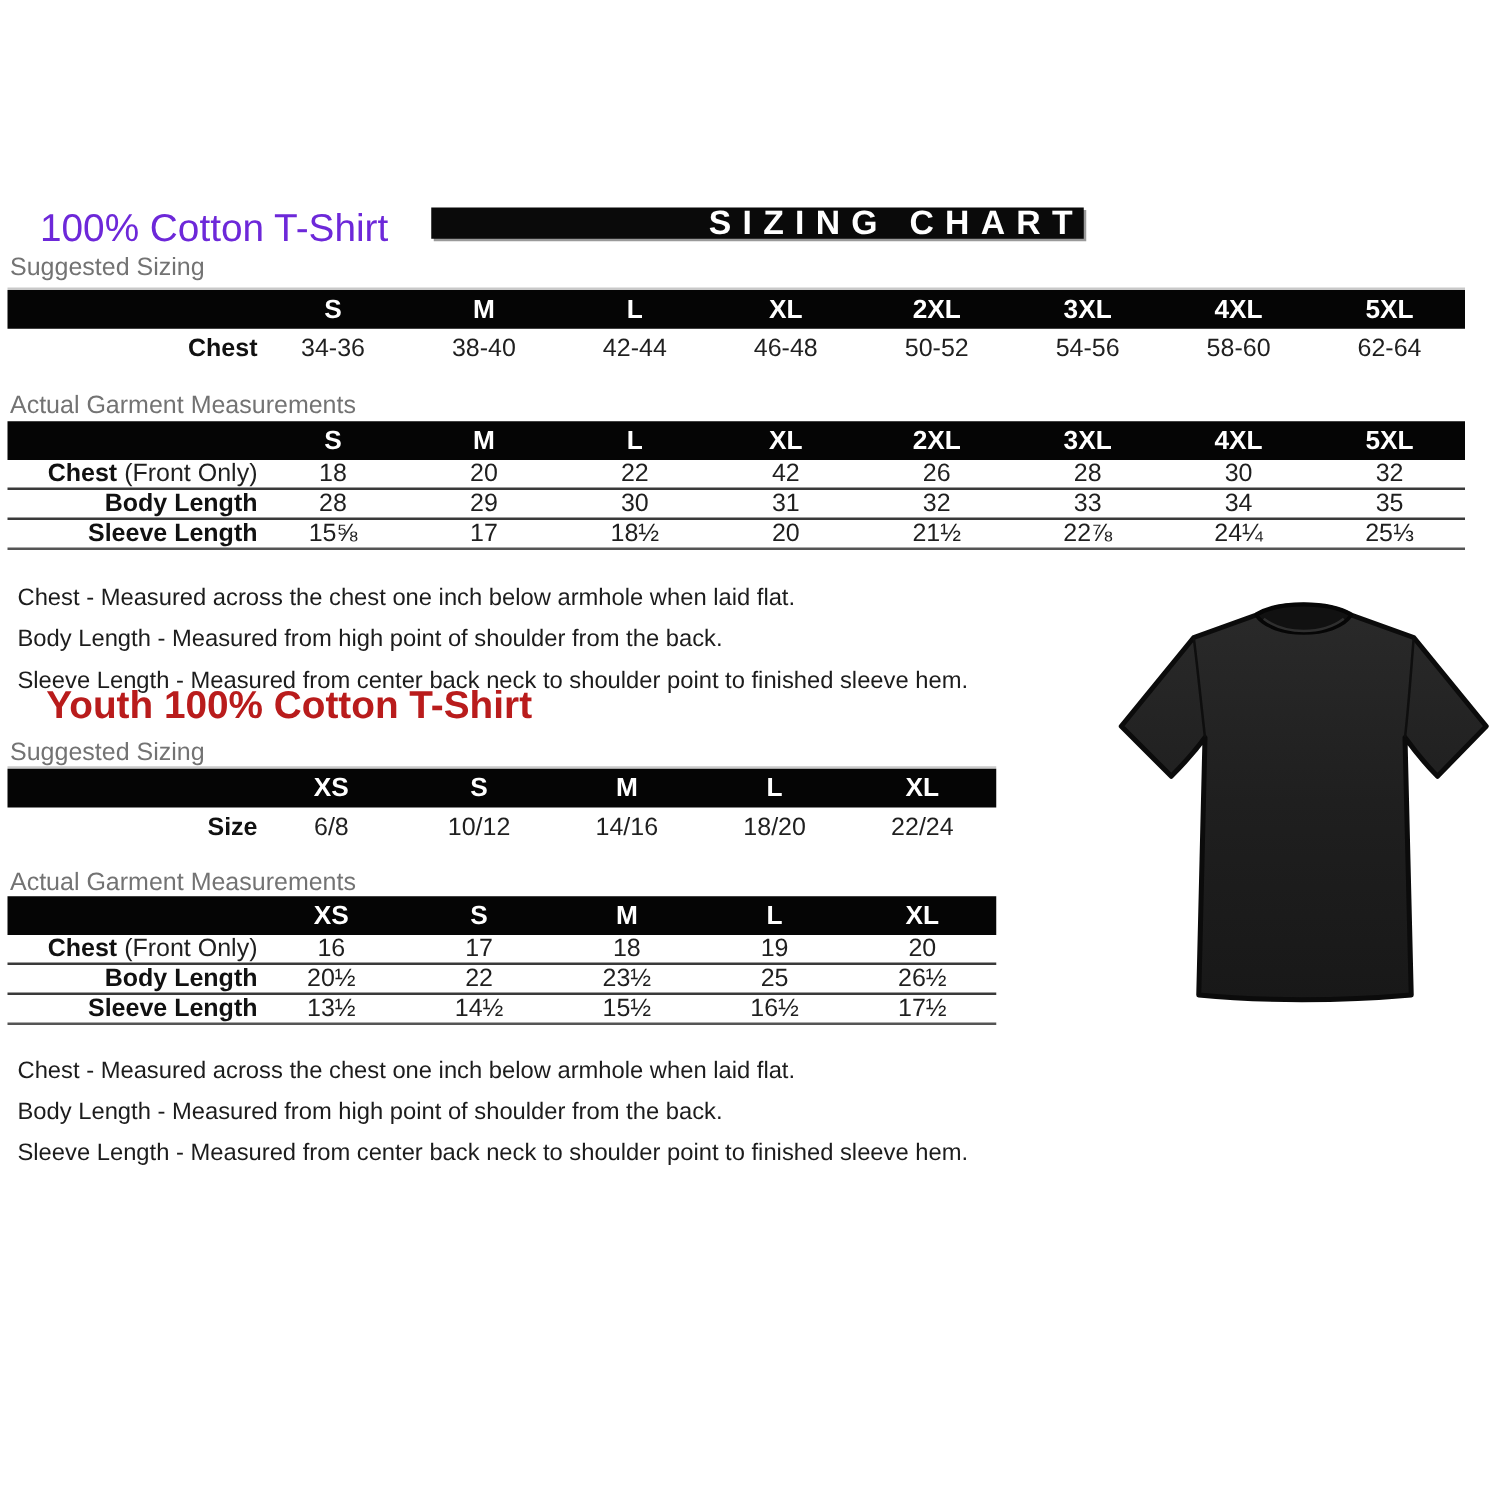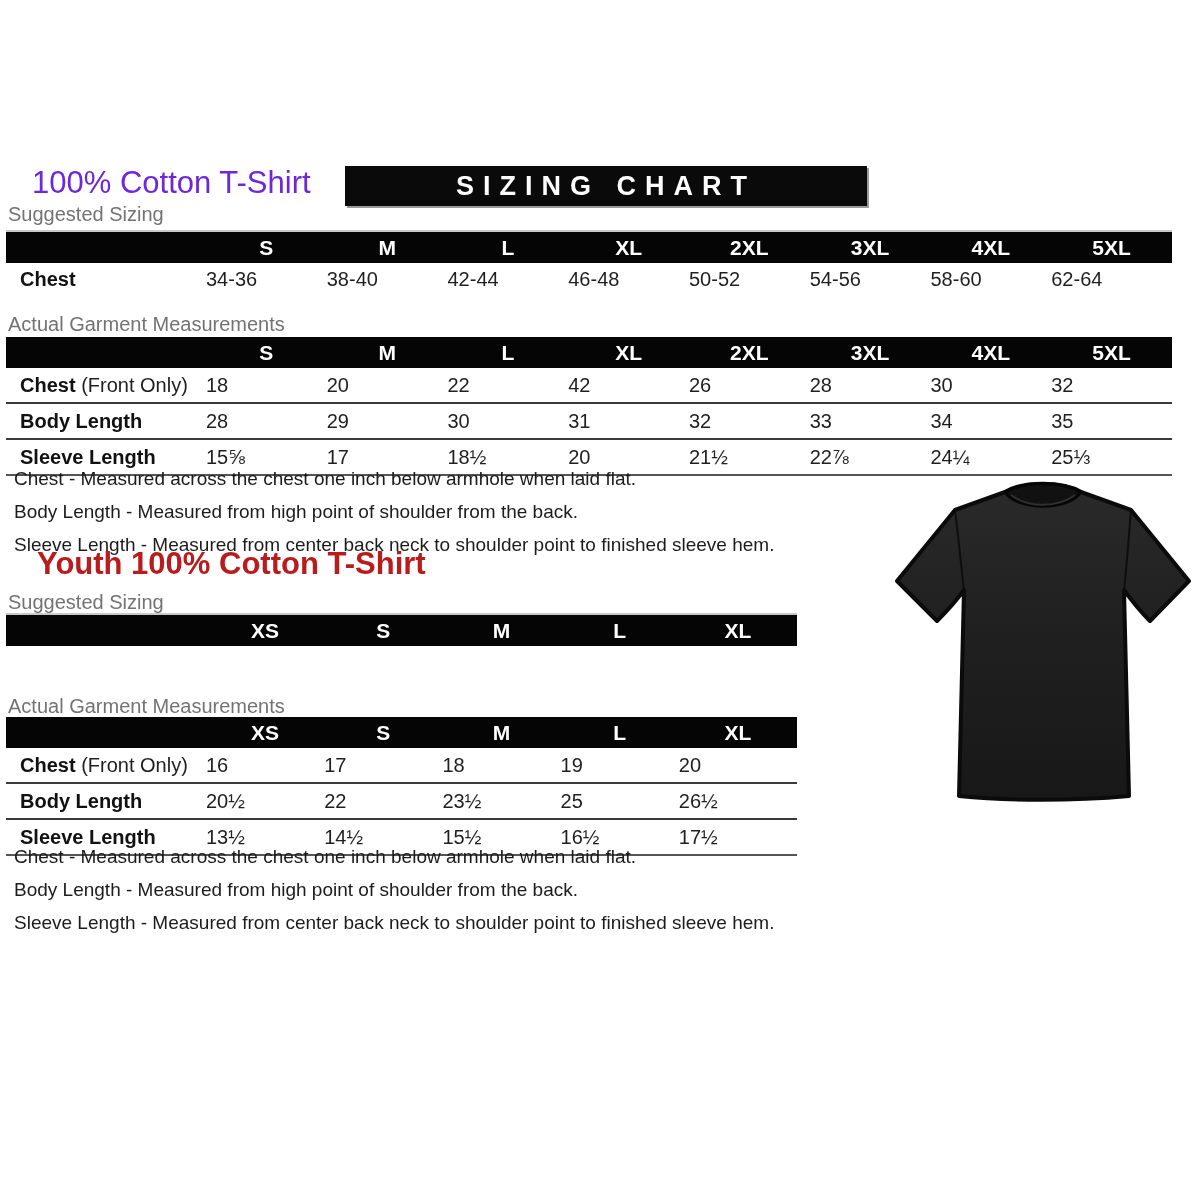--- a/index.html
+++ b/index.html
@@ -10,22 +10,22 @@
     color:#1a1a1a;
   }
   .abs { position:absolute; }
 
   
   .adult-title { left:32px; top:165px; font-size:31px; font-weight:400; color:#6d28d9; letter-spacing:0; }
   .youth-title { left:5px; top:546px; font-size:31px; font-weight:700; color:#b91c1c;margin-left:32px; }
 
   
   .banner {
-    left:345px; top:166px; width:522px; height:40px; background:#0a0a0a;
-    display:flex; align-items:center; justify-content:center;
+    left:345px; top:166px; width:522px; height:25px; background:#0a0a0a;
+    display:flex; align-items:center; justify-content:flex-end;
     box-shadow:2px 2px 0 #9a9a9a;
   }
   .banner span { color:#ffffff; font-size:27px; font-weight:700; letter-spacing:9px; }
 
   
   .section-label { font-size:20px; color:#737373; }
   .sl-adult-suggest { left:8px; top:203px; }
   .sl-adult-actual  { left:8px; top:313px; }
   .sl-youth-suggest { left:8px; top:591px; }
   .sl-youth-actual  { left:8px; top:695px; }
@@ -34,25 +34,25 @@
   .table { left:6px; }
   .t-adult-suggest { top:230px; width:1166px; }
   .t-adult-measure { top:337px; width:1166px; }
   .t-youth-suggest { top:613px; width:791px; }
   .t-youth-measure { top:717px; width:791px; }
   .suggest { border-top:2px solid #c9c9c9; }
 
   .tr { display:grid; align-items:center; }
   .thead { background:#050505; height:31px; }
   .th { color:#ffffff; font-size:21px; font-weight:700; text-align:center; line-height:31px; }
-  .td { font-size:20px; color:#1f1f1f; text-align:left; }
-  .td.label-col, .th.label-col { text-align:left; padding-left:14px; }
+  .td { font-size:20px; color:#1f1f1f; text-align:center; }
+  .td.label-col, .th.label-col { text-align:right; padding-left:14px; }
   .td.label-col b { font-weight:700; color:#111; }
   .suggest .tbody-row { height:33px; }
-  .measure .tbody-row { height:36px; border-bottom:2px solid #3a3a3a; }
+  .measure .tbody-row { height:24px; border-bottom:2px solid #3a3a3a; }
   .measure .tbody-row:last-child { border-bottom:2px solid #555; }
 
   
   .notes p { font-size:19px; color:#1c1c1c; line-height:33px; white-space:nowrap; }
   .notes-adult { left:14px; top:462px; }
   .notes-youth { left:14px; top:840px; }
 
   
   .tshirt { left:888px; top:464px; width:310px; height:352px; }
   .tshirt svg { width:100%; height:100%; display:block; }
@@ -150,20 +150,28 @@
 
 <div class="abs section-label sl-youth-suggest">Suggested Sizing</div>
 <div class="abs table suggest t-youth-suggest">
     <div class="tr thead" style="grid-template-columns: 200px repeat(5, 1fr);">
       <div class="th label-col"></div>
       <div class="th">XS</div>
       <div class="th">S</div>
       <div class="th">M</div>
       <div class="th">L</div>
       <div class="th">XL</div>
+    </div>
+    <div class="tr tbody-row" style="grid-template-columns: 200px repeat(5, 1fr);">
+      <div class="td label-col"><b>Size</b></div>
+      <div class="td">6/8</div>
+      <div class="td">10/12</div>
+      <div class="td">14/16</div>
+      <div class="td">18/20</div>
+      <div class="td">22/24</div>
     </div>
   </div>
 
 <div class="abs section-label sl-youth-actual">Actual Garment Measurements</div>
 <div class="abs table measure t-youth-measure">
     <div class="tr thead" style="grid-template-columns: 200px repeat(5, 1fr);">
       <div class="th label-col"></div>
       <div class="th">XS</div>
       <div class="th">S</div>
       <div class="th">M</div>

